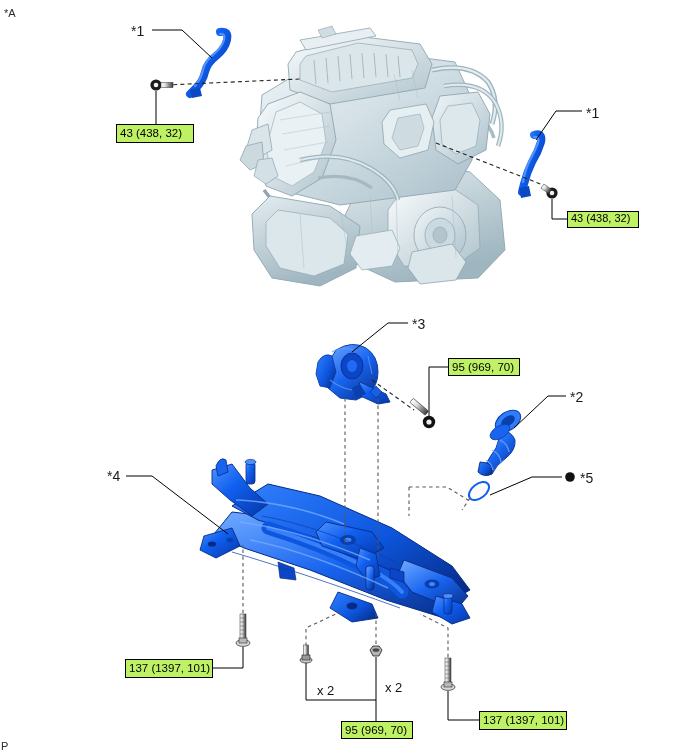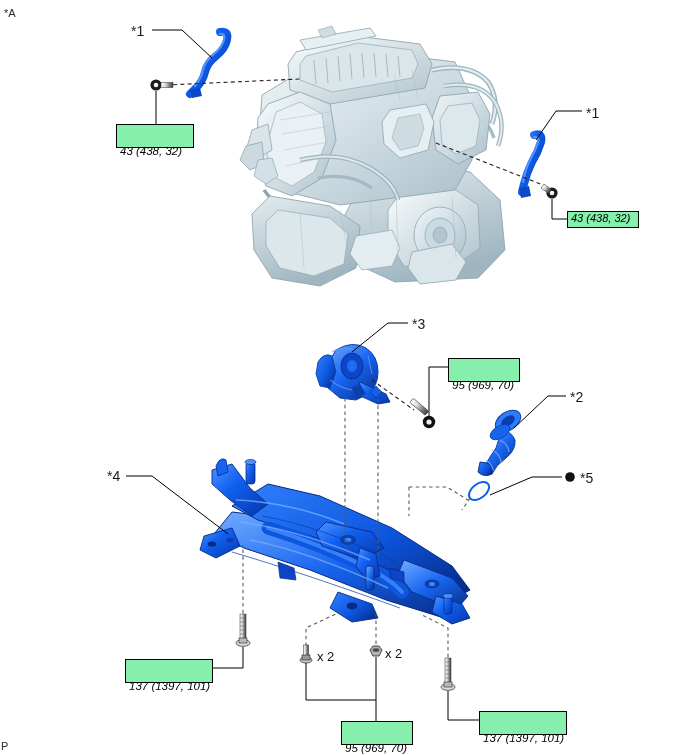--- a/index.html
+++ b/index.html
@@ -35,39 +35,39 @@
     font-size: 11px;
     color: #2b2b2b;
     line-height: 1;
     white-space: nowrap;
   }
 
   
   .spec {
     position: absolute;
     border: 1px solid #000000;
-    background: #86efac;
+    background: #bef264;
     font-family: "Liberation Sans", sans-serif;
     font-size: 11.5px;
     color: #000000;
-    padding: 20px 3px 2px 3px;
+    padding: 2px 3px 2px 3px;
     line-height: 1.05;
     white-space: nowrap;
     box-sizing: border-box;
-    font-style: italic;
   }
 
   
   .mult {
     position: absolute;
     font-family: "Liberation Sans", sans-serif;
     font-size: 13px;
     color: #111111;
     white-space: nowrap;
     line-height: 1;
+    margin-top: 34px;
   }
 
   
   svg.layer {
     position: absolute;
     left: 0; top: 0;
     width: 688px;
     height: 755px;
     overflow: visible;
   }

